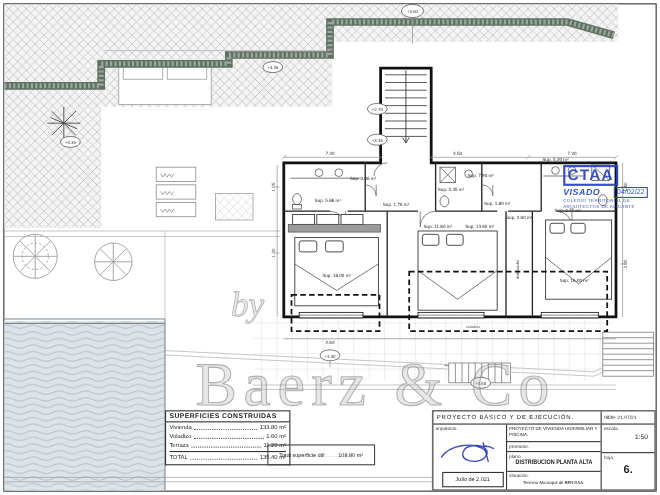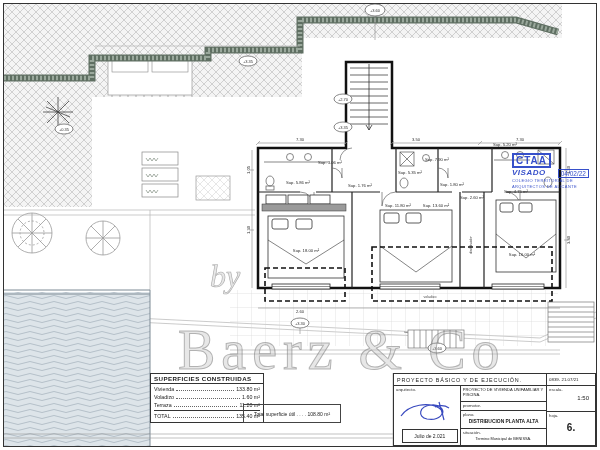--- a/index.html
+++ b/index.html
@@ -11,23 +11,23 @@
   
   .wm{position:absolute;pointer-events:none;font-family:"Liberation Serif",serif;
       color:rgba(175,175,175,0.30);-webkit-text-stroke:1px rgba(125,125,125,0.55);
       white-space:nowrap;z-index:40;}
   .wm-by{left:210px;top:258px;font-size:32px;font-style:italic;-webkit-text-stroke:0.6px rgba(120,120,120,0.6);}
   .wm-brand{left:178px;top:318px;font-size:56px;letter-spacing:6px;}
   .wm-tag{left:188px;top:396px;font-size:22px;letter-spacing:9px;word-spacing:16px;}
 
   
   .stamp{position:absolute;left:512px;top:150px;width:88px;color:#2742c6;z-index:30;opacity:.92;line-height:1.1;}
-  .stamp .org{display:inline-block;border:2px solid #2742c6;font-weight:bold;font-size:10px;
+  .stamp .org{display:inline-block;border:2px solid #2742c6;font-weight:bold;font-size:14px;
               letter-spacing:1px;padding:0 2px;}
-  .stamp .row2{display:flex;gap:12px;margin-top:1px;}
+  .stamp .row2{display:flex;align-items:center;gap:12px;margin-top:1px;}
   .stamp .visado{font-weight:bold;font-style:italic;font-size:8px;letter-spacing:.5px;}
   .stamp .date{border:1px solid #2742c6;font-size:6.5px;padding:0 2px;}
   .stamp .fine{font-size:4px;letter-spacing:.4px;margin-top:1px;}
 
   
   .areas{position:absolute;left:150px;top:373px;width:114px;z-index:20;}
   .areas .hd{border:1px solid #333;font-weight:bold;font-size:6.2px;letter-spacing:.4px;
              padding:1px 3px;background:#fff;}
   .areas .bd{border:1px solid #333;border-top:none;padding:2px 3px 1px 3px;}
   .arow{display:flex;align-items:flex-end;font-size:5.3px;margin-bottom:2px;}

